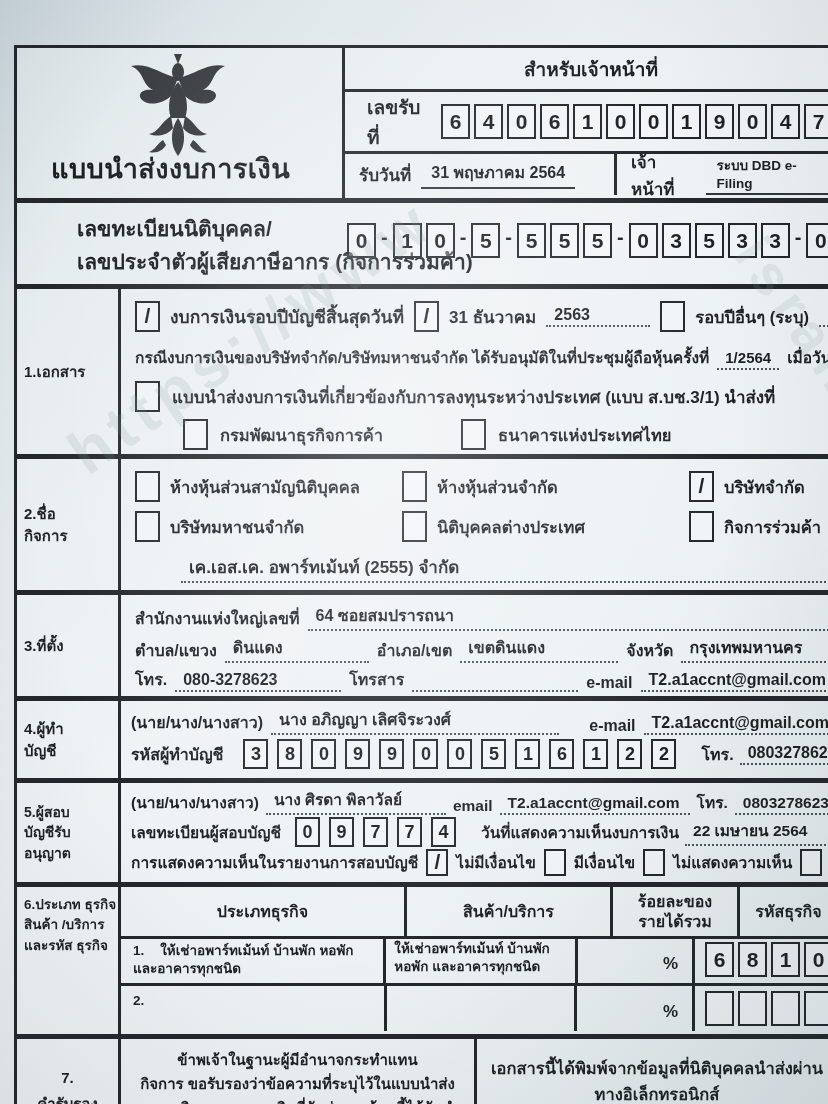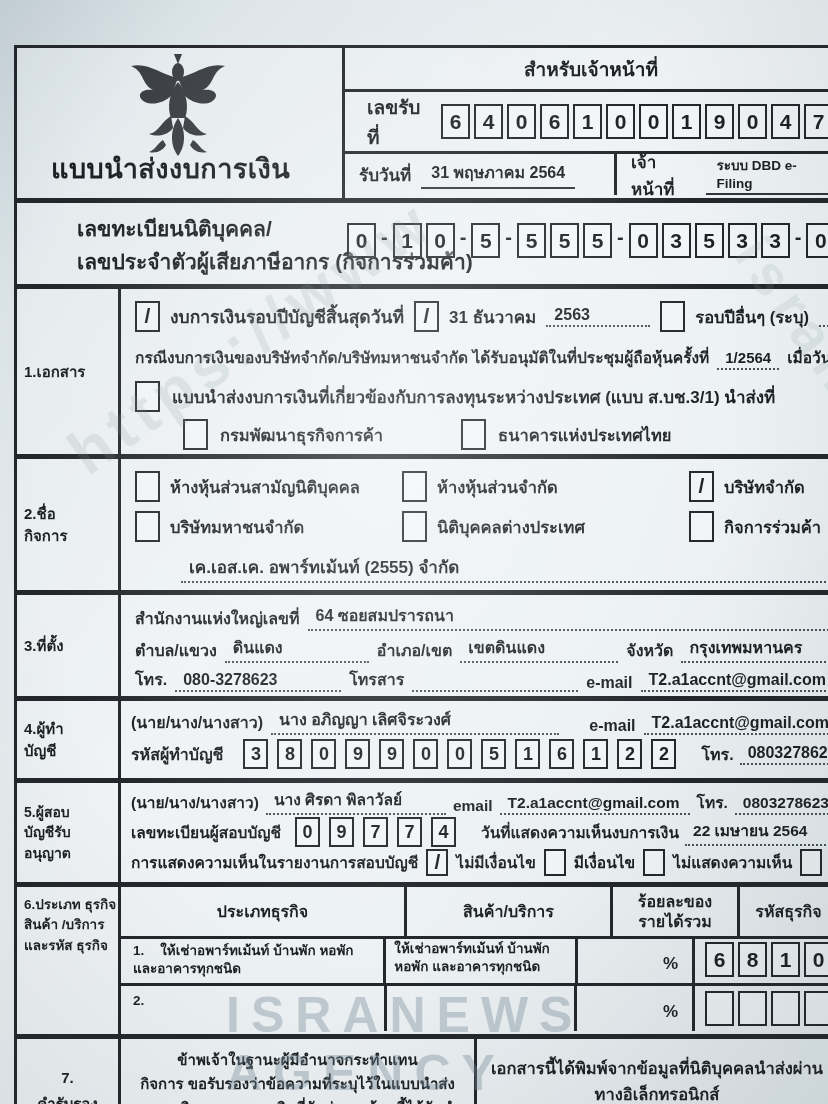--- a/index.html
+++ b/index.html
@@ -39,21 +39,20 @@
   .s7right{flex:1;text-align:center;font-size:16.5px;font-weight:700;padding-top:16px;}
 </style>
 </head>
 <body>
 
 <div class="page">
   <div class="photo-shade"></div>
 
   <div class="wm wm-d1">https://www</div>
   <div class="wm wm-d2">isranews</div>
-  <div class="wm wm-b">ISRANEWS AGENCY</div>
 
   <div class="sec" style="top:45px;height:150px;">
     <div style="width:328px;border-right:3px solid #23272b;position:relative;box-sizing:border-box;">
       <svg width="118" height="110" viewBox="0 0 118 110" style="position:absolute;left:102px;top:4px;">
         <g fill="#3b3e42">
           <path d="M59 12 L63 2 L55 2 Z"></path>
           <ellipse cx="59" cy="20" rx="6" ry="9"></ellipse>
           <path d="M59 26 C40 22 30 10 12 14 C26 20 22 32 34 38 C22 36 16 44 26 50 C34 54 46 50 52 44 Z"></path>
           <path d="M59 26 C78 22 88 10 106 14 C92 20 96 32 84 38 C96 36 102 44 92 50 C84 54 72 50 66 44 Z"></path>
           <path d="M59 30 C50 40 48 56 52 66 L66 66 C70 56 68 40 59 30 Z"></path>

